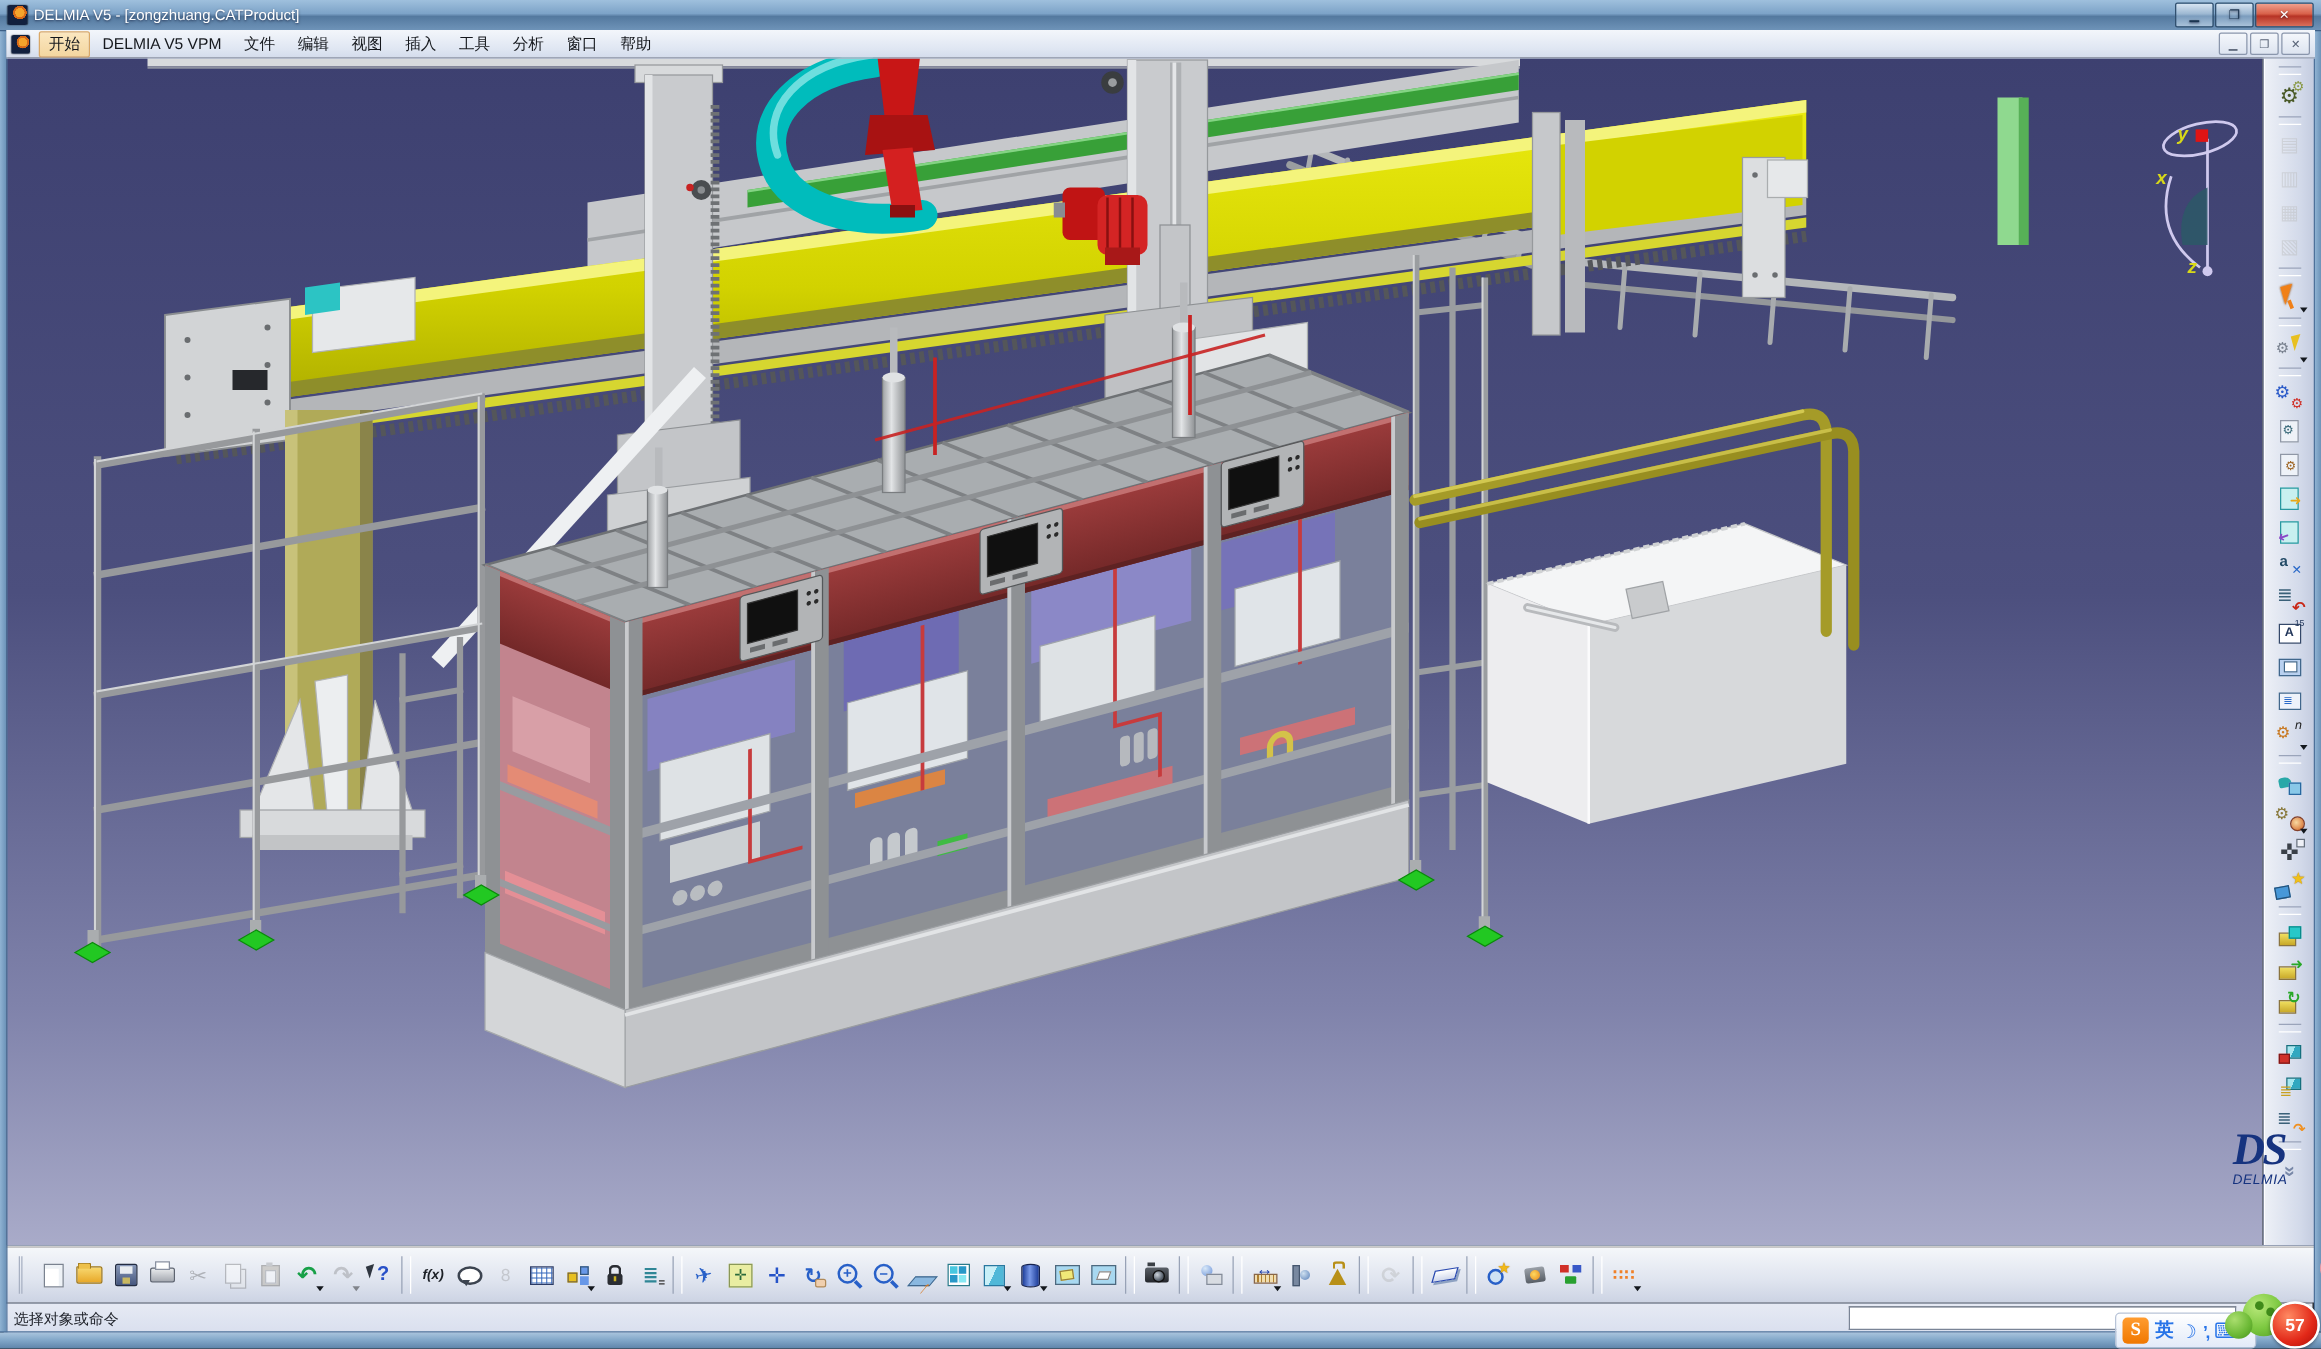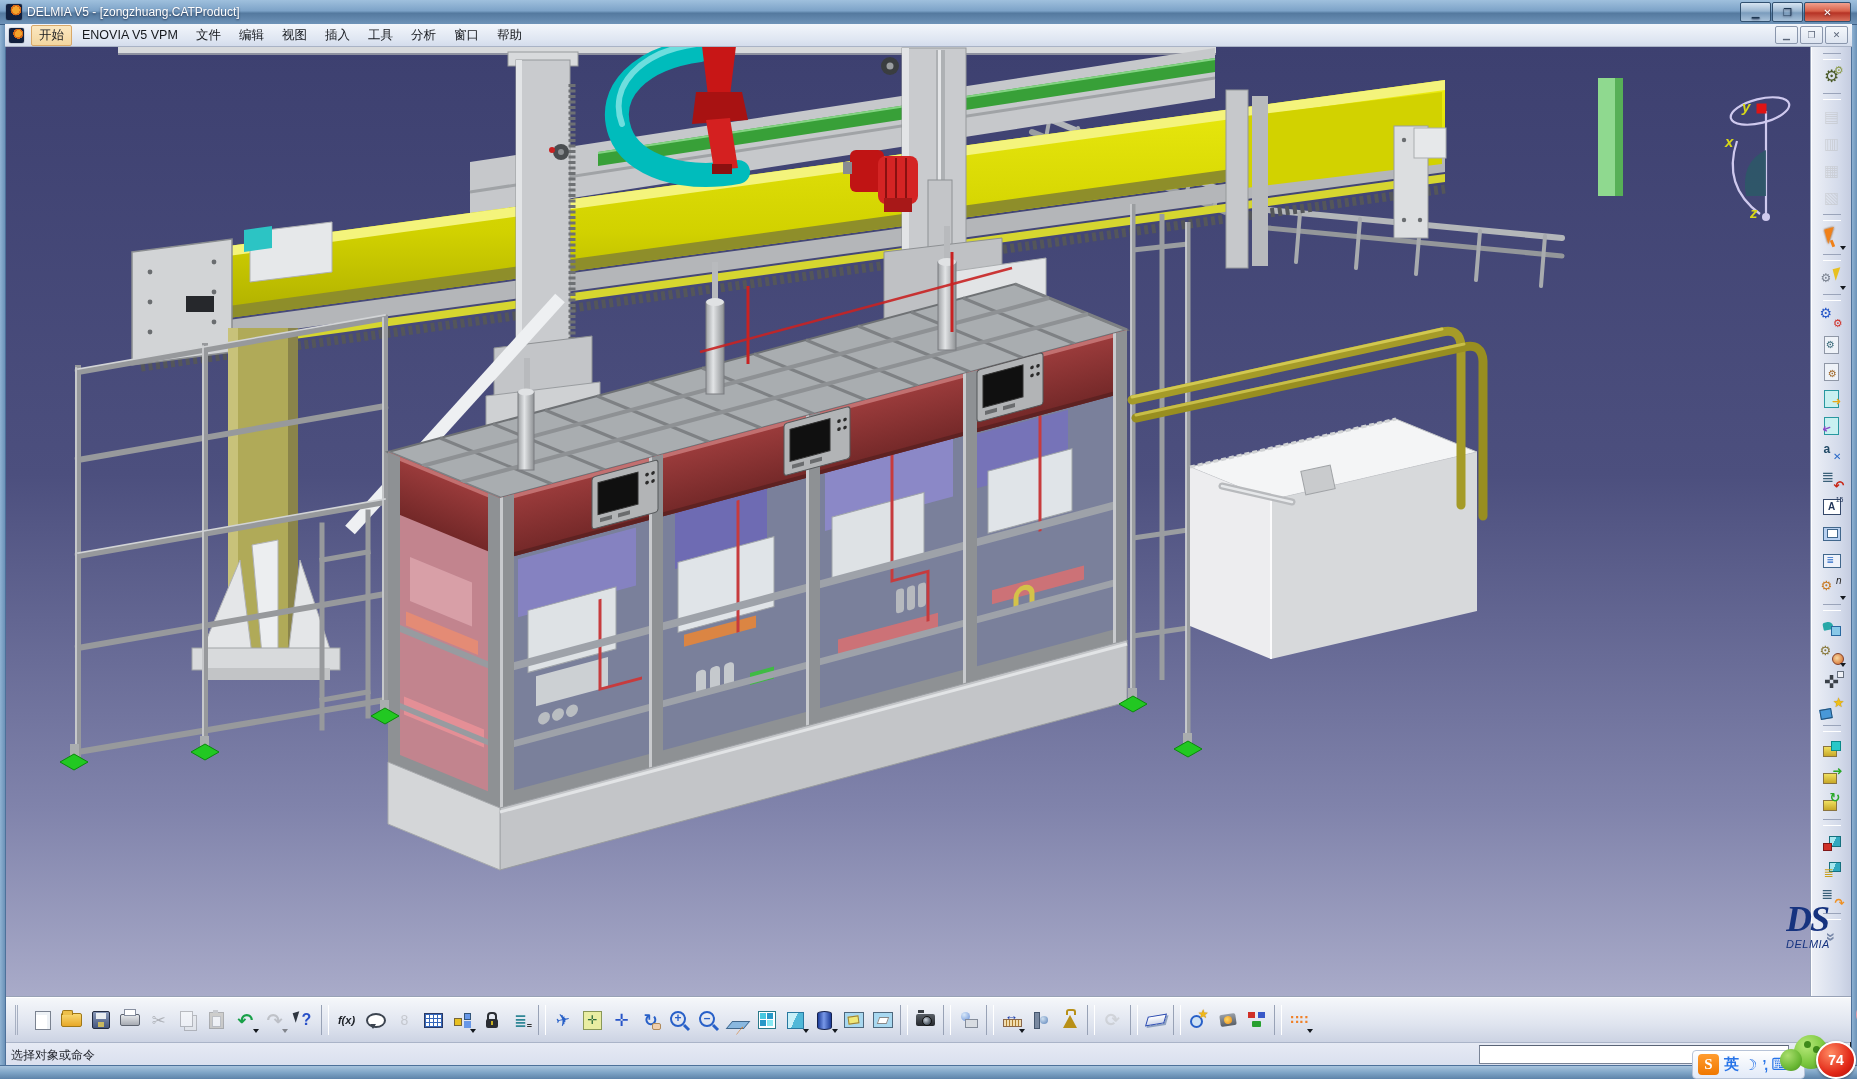--- a/index.html
+++ b/index.html
@@ -222,21 +222,21 @@
     <span class="wbtn" data-name="minimize-button">▁</span>
     <span class="wbtn" data-name="maximize-button">❐</span>
     <span class="wbtn close" data-name="close-button">✕</span>
   </span>
 </div>
 
 <div class="menubar" data-name="menu-bar">
   <span class="app-icon" data-name="document-icon"></span>
   <span id="menu-items" style="display:flex;align-items:center;">
       <span class="mi active" data-name="menu-item-0">开始</span>
-      <span class="mi" data-name="menu-item-1">ENOVIA V5 VPM</span>
+      <span class="mi" data-name="menu-item-1">DELMIA V5 VPM</span>
       <span class="mi" data-name="menu-item-2">文件</span>
       <span class="mi" data-name="menu-item-3">编辑</span>
       <span class="mi" data-name="menu-item-4">视图</span>
       <span class="mi" data-name="menu-item-5">插入</span>
       <span class="mi" data-name="menu-item-6">工具</span>
       <span class="mi" data-name="menu-item-7">分析</span>
       <span class="mi" data-name="menu-item-8">窗口</span>
       <span class="mi" data-name="menu-item-9">帮助</span>
     </span>
   <span class="mdi-btns">
@@ -890,21 +890,21 @@
   <div class="big" data-name="ds-logo-text">DS</div>
   <div class="sub" data-name="ds-logo-sub">DELMIA</div>
 </div>
 <div class="bubble" data-name="promo-bubble"><span>点我换</span></div>
 <div class="mascot" data-name="antivirus-mascot">
   <span class="m1"></span>
     <span class="m2"></span>
     <span class="spot"></span>
 </div>
 <div class="badge" data-name="score-badge">
-    <span>74</span>
+    <span>57</span>
   </div>
 <div class="ime" data-name="ime-language-bar">
   <span class="ime-s" data-name="sogou-logo-icon">S</span>
   <span class="ime-lang" data-name="ime-language-toggle">英</span>
   <span class="ime-moon" data-name="ime-fullhalf-icon">☽</span>
   <span class="ime-punct" data-name="ime-punctuation-icon">’,</span>
   <span class="ime-kbd" data-name="ime-keyboard-icon"><span>⌨</span><i></i></span>
 </div>
 
 </body></html>

